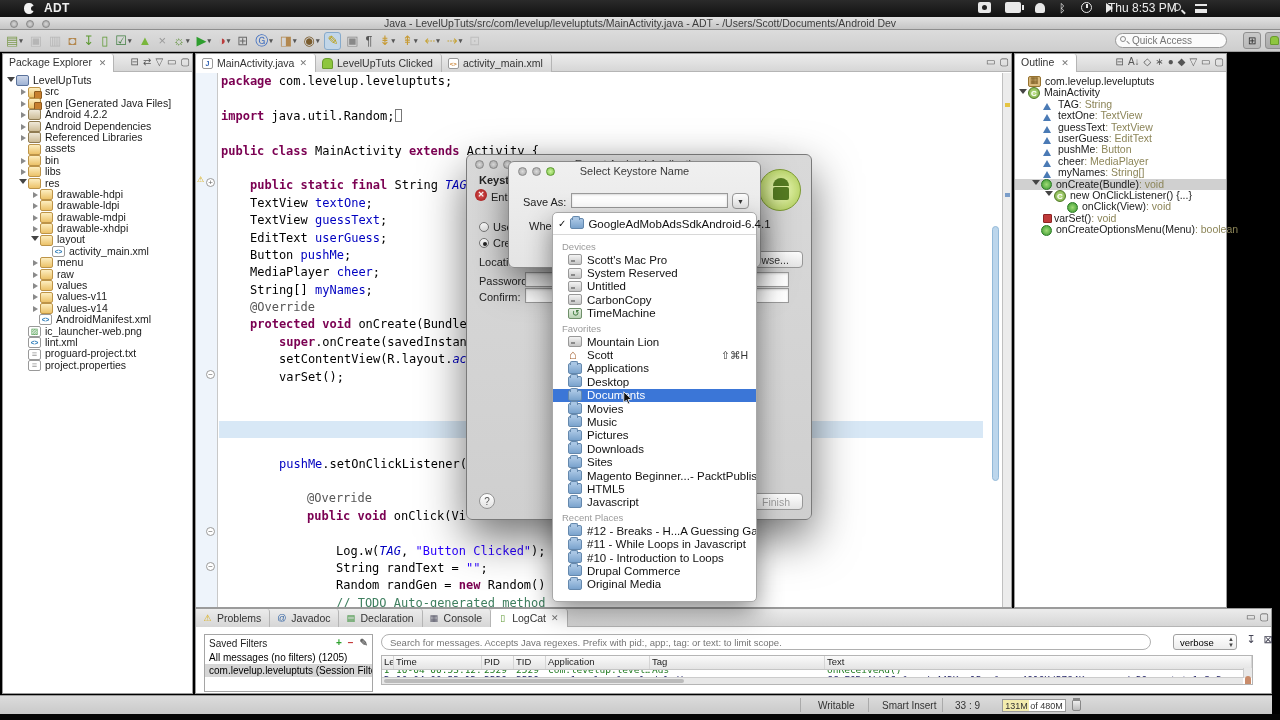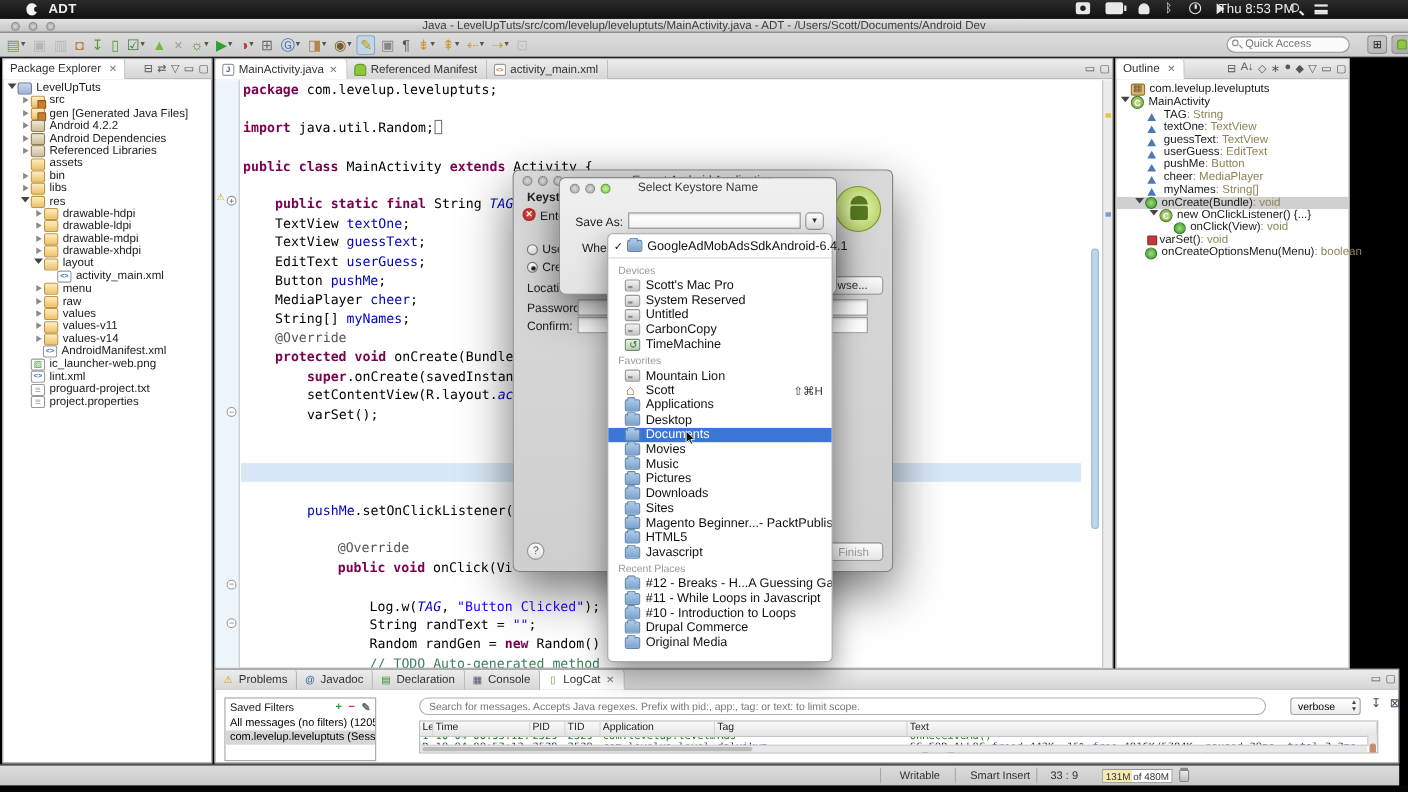--- a/index.html
+++ b/index.html
@@ -82,21 +82,21 @@
   .cl{height:17.4px;line-height:17.4px;white-space:pre}
   .cl.hl{background:#d8e8f6}
   .kw{color:#7b0052;font-weight:bold}.pl{color:#000}.fld{color:#0000c0}.str{color:#2a00ff}.cmt{color:#3f7f5f}.ann{color:#565656}.itf{color:#0000c0;font-style:italic}
   .caretbox{display:inline-block;width:7px;height:13px;border:1px solid #777;vertical-align:-2px;margin-left:1px}
   #oruler{position:absolute;right:0;top:19px;bottom:0;width:9px;background:#ececec;border-left:1px solid #c0c0c0}
   .omark{position:absolute;left:1.5px;width:5px;height:4px}
   #escroll{position:absolute;right:12px;top:172px;width:7px;height:255px;background:#bcd6ec;border:1px solid #93b9d8;border-radius:4px}
   .gutwarn{position:absolute;left:1px;font-size:8px;color:#d9a800}
   .gutfold{position:absolute;left:10px;width:9px;height:9px;border:1px solid #9a9a9a;border-radius:50%;background:#fff;color:#666;font-size:8px;line-height:7px;text-align:center}
   
-  #filters{position:absolute;left:8px;top:25px;width:138px;height:58px;background:#fff;border:1px solid #a5a5a5;font-size:10px}
+  #filters{position:absolute;left:8px;top:25px;width:169px;height:58px;background:#fff;border:1px solid #a5a5a5;font-size:10px}
   #filters .fhead{padding:3px 4px 2px;color:#222;position:relative}
   #filters .facts{position:absolute;right:4px;top:2px;display:flex;gap:6px;font-weight:bold}
   .fitem{padding:1px 4px;white-space:nowrap;overflow:hidden}
   .fitem.selected{background:#d6d6d6}
   #logsearch{position:absolute;left:185px;top:25px;width:770px;height:16px;border:1px solid #b0b0b0;border-radius:9px;font-size:9.5px;color:#555;padding-left:8px;background:#fff;font-family:"Liberation Sans",sans-serif}
   #lvlselect{position:absolute;left:977px;top:25px;width:64px;height:16px;border:1px solid #a0a0a0;border-radius:3px;background:linear-gradient(#fff,#ececec);font-size:9.5px;padding:2px 0 0 6px}
   #lvlselect .st{position:absolute;right:2px;top:1px;font-size:6px;color:#444;line-height:6px}
   #logbtns{position:absolute;left:1048px;top:24px;display:flex;gap:3px}
   #logbtns span{width:14px;height:16px;font-size:11px;color:#445;text-align:center}
   #logtable{position:absolute;left:185px;top:46px;right:18px;bottom:8px;border:1px solid #b5b5b5;background:#fff;overflow:hidden}
@@ -435,21 +435,21 @@
   <div class="vheader">
     <span style="position:absolute;left:0;top:0;display:flex">
 
     <span class="etab active">
           <span class="eticon ic-java"></span>
           <span>MainActivity.java</span>
           <span class="etclose">✕</span>
         </span>
         <span class="etab">
           <span class="eticon ic-droid"></span>
-          <span>Referenced Manifest</span>
+          <span>LevelUpTuts Clicked</span>
         </span>
         <span class="etab">
           <span class="eticon ic-xmlf"></span>
           <span>activity_main.xml</span>
         </span>
       </span>
     <span class="vtools">
       <span class="glyphbtn">▭</span>
       <span class="glyphbtn">▢</span>
     </span>

